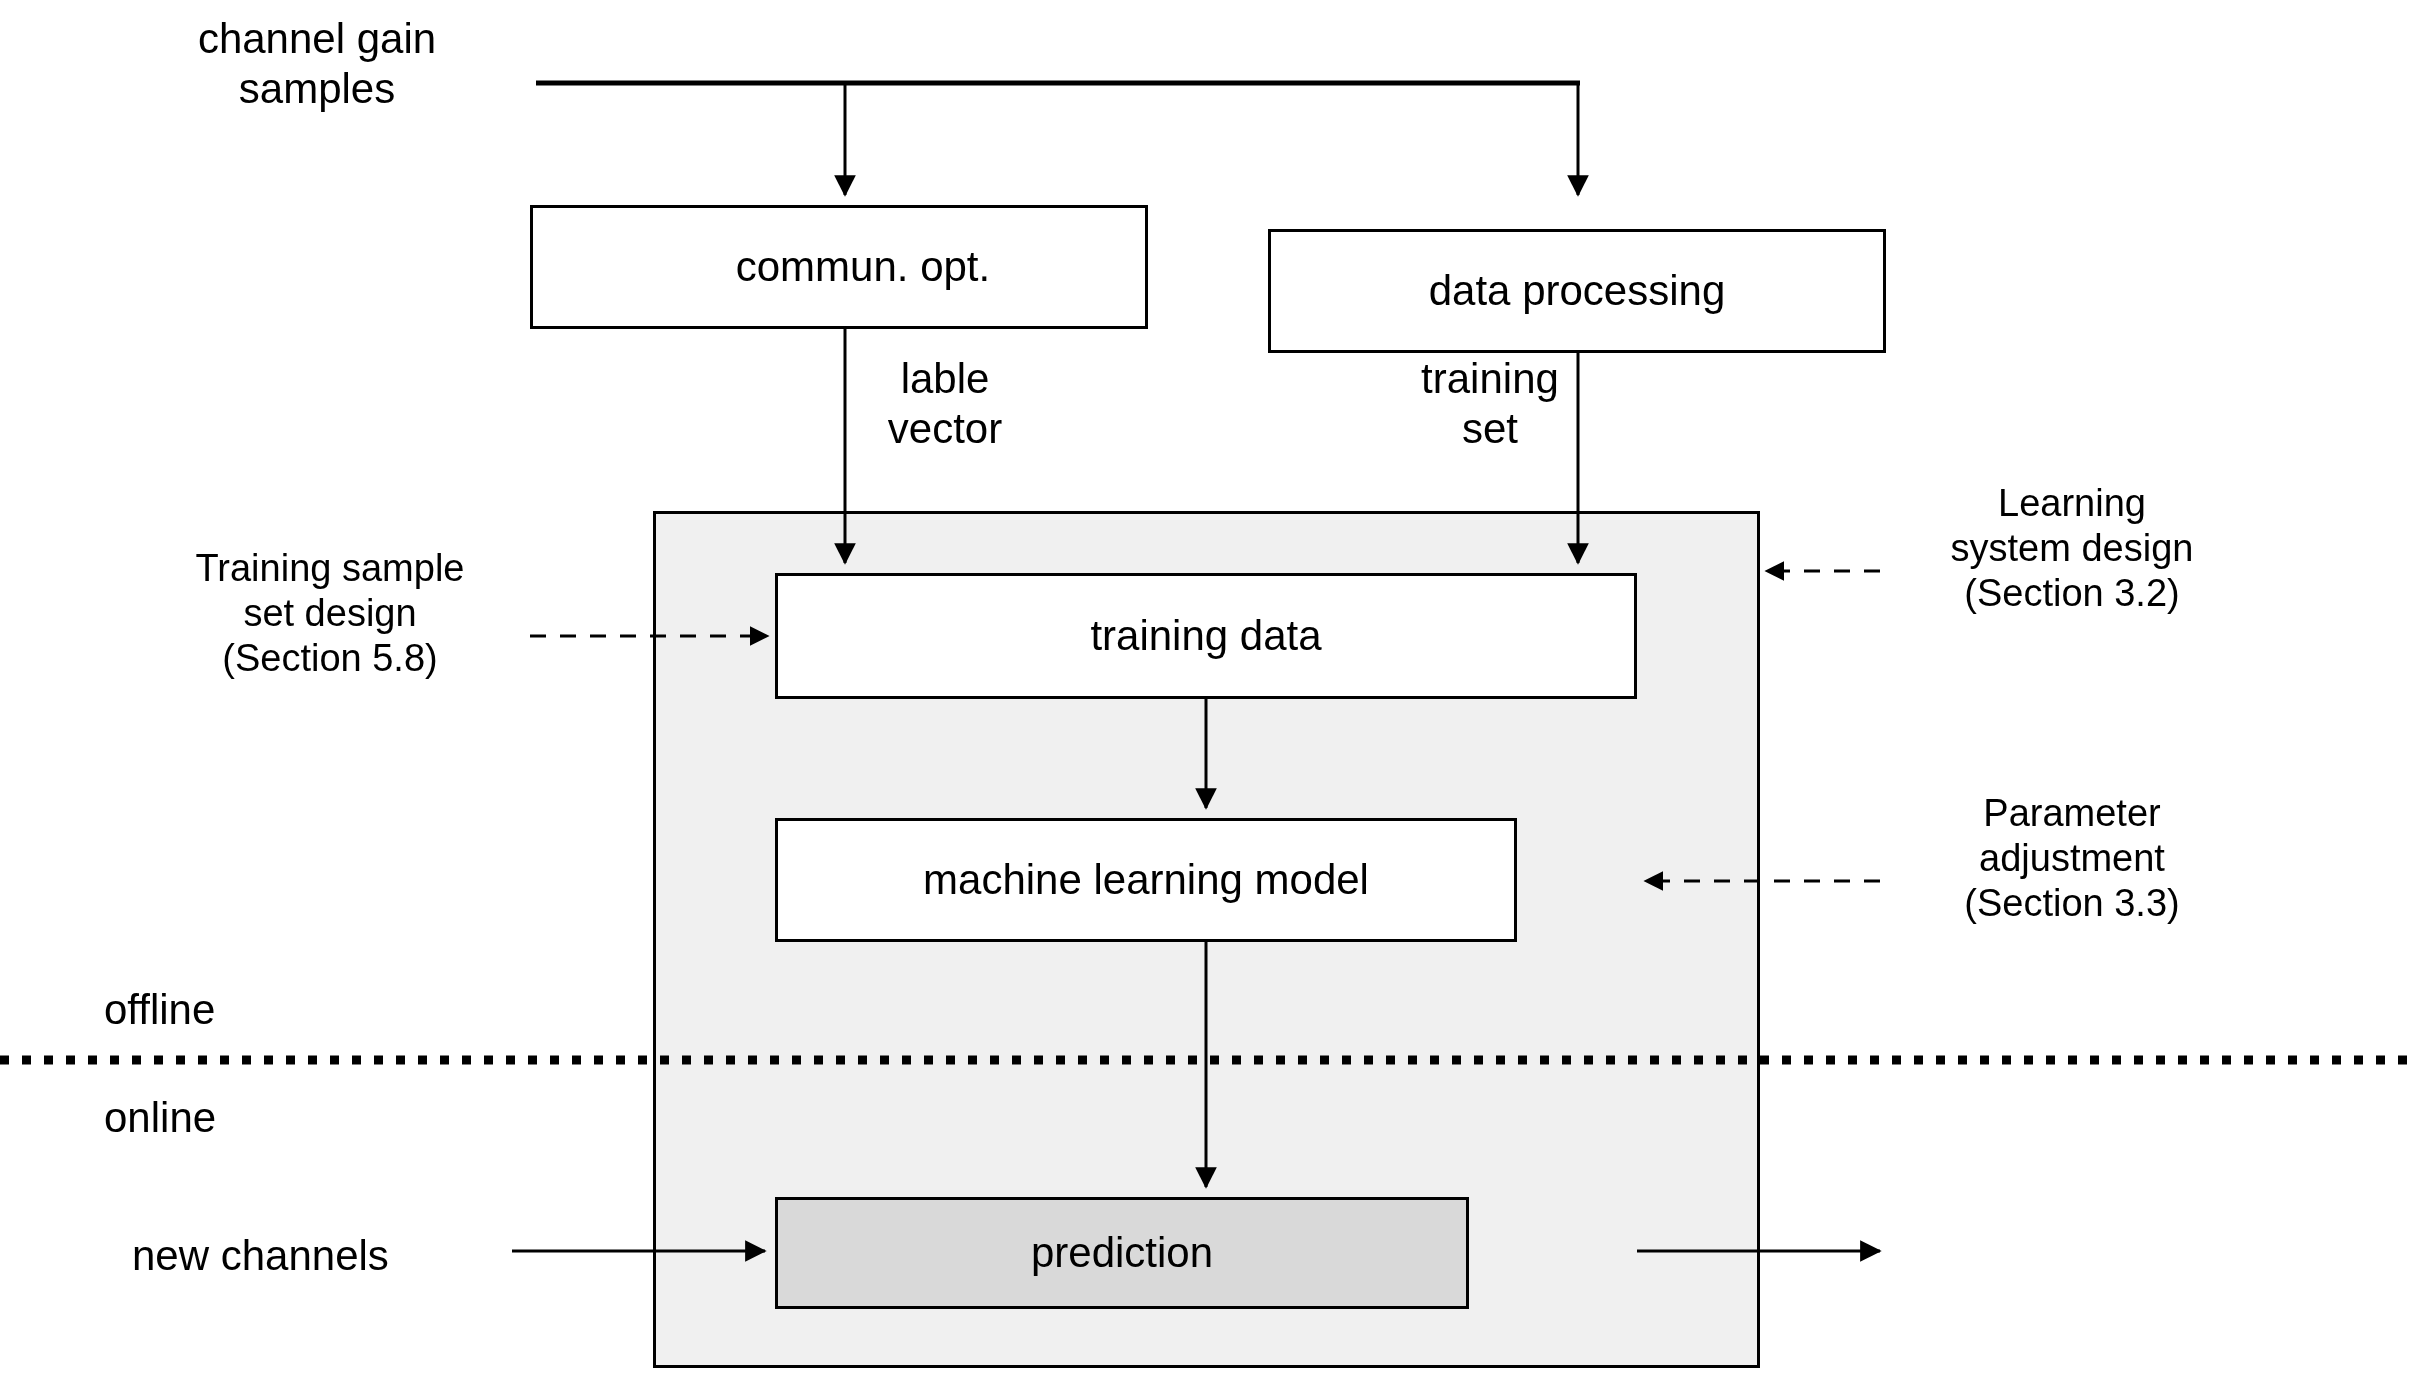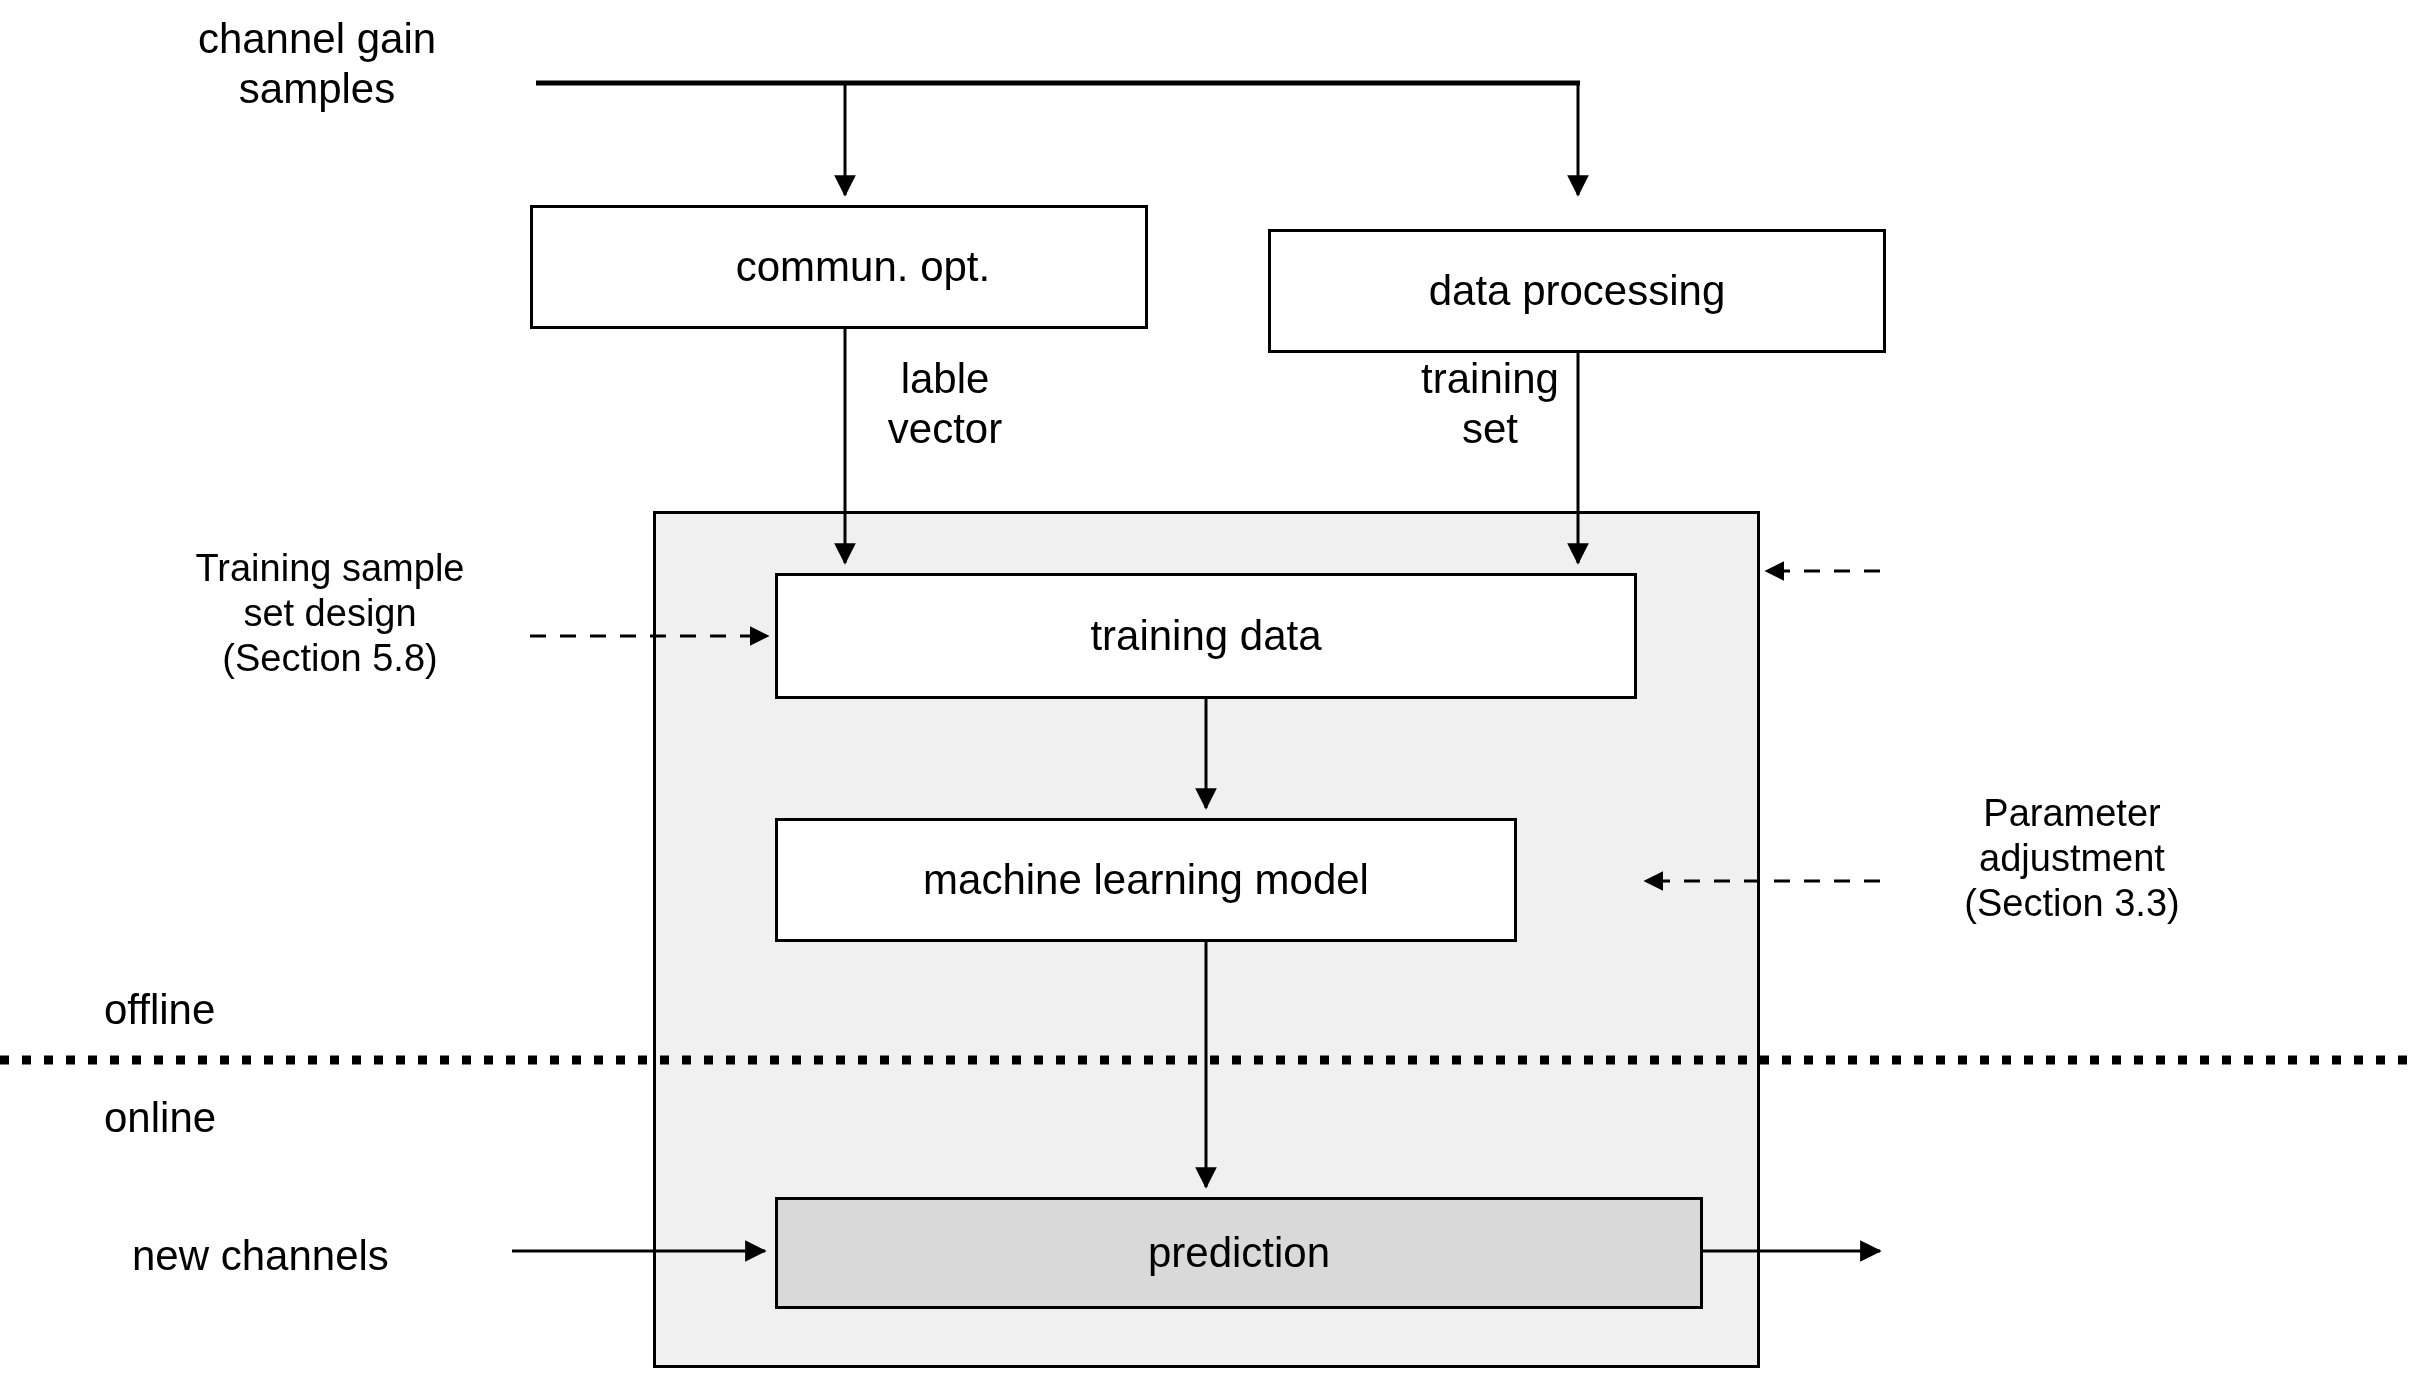--- a/index.html
+++ b/index.html
@@ -68,21 +68,21 @@
     left: 1268px; top: 205px;  width: 618px;  height: 124px; margin-top: 24px;
   }
   
   #box-training-data {
     left: 775px;  top: 573px;  width: 862px;  height: 126px;
   }
   #box-ml-model {
     left: 775px;  top: 818px;  width: 742px;  height: 124px;
   }
   #box-prediction {
-    left: 775px;  top: 1197px; width: 928px;  height: 112px;
+    left: 775px;  top: 1197px; width: 694px;  height: 112px;
     background: #d9d9d9;
   }
 
   .node-label { font-size: 42px; }
 
   
   #label-channel-gain {
     left: 152px; top: 14px; width: 330px;
     text-align: center; font-size: 42px;
   }
@@ -215,20 +215,23 @@
   <div class="txt" id="label-lable-vector">lable
 vector</div>
 
   <div class="txt" id="label-training-set">training
 set</div>
 
   <div class="txt" id="label-training-sample-design">Training sample
 set design
 (Section 5.8)</div>
 
+  <div class="txt" id="label-learning-system-design">Learning
+system design
+(Section 3.2)</div>
 
   <div class="txt" id="label-parameter-adjustment">Parameter
 adjustment
 (Section 3.3)</div>
 
   <div class="txt" id="label-offline">offline</div>
 
   <div class="txt" id="label-online">online</div>
 
   <div class="txt" id="label-new-channels">new channels</div>

